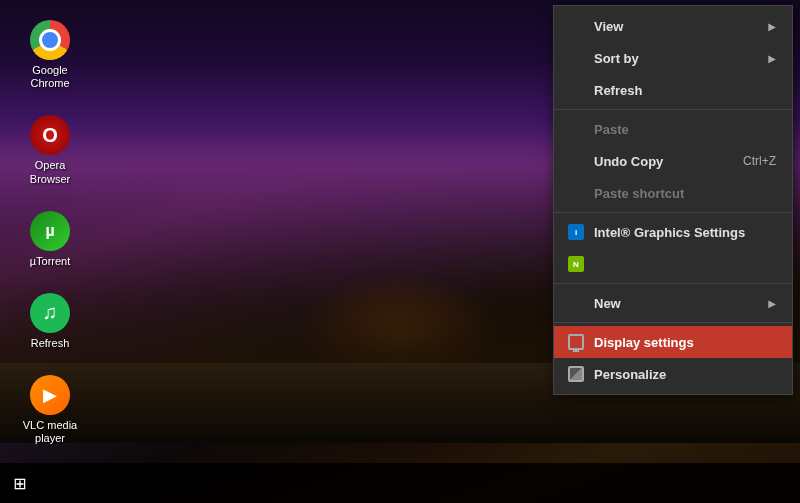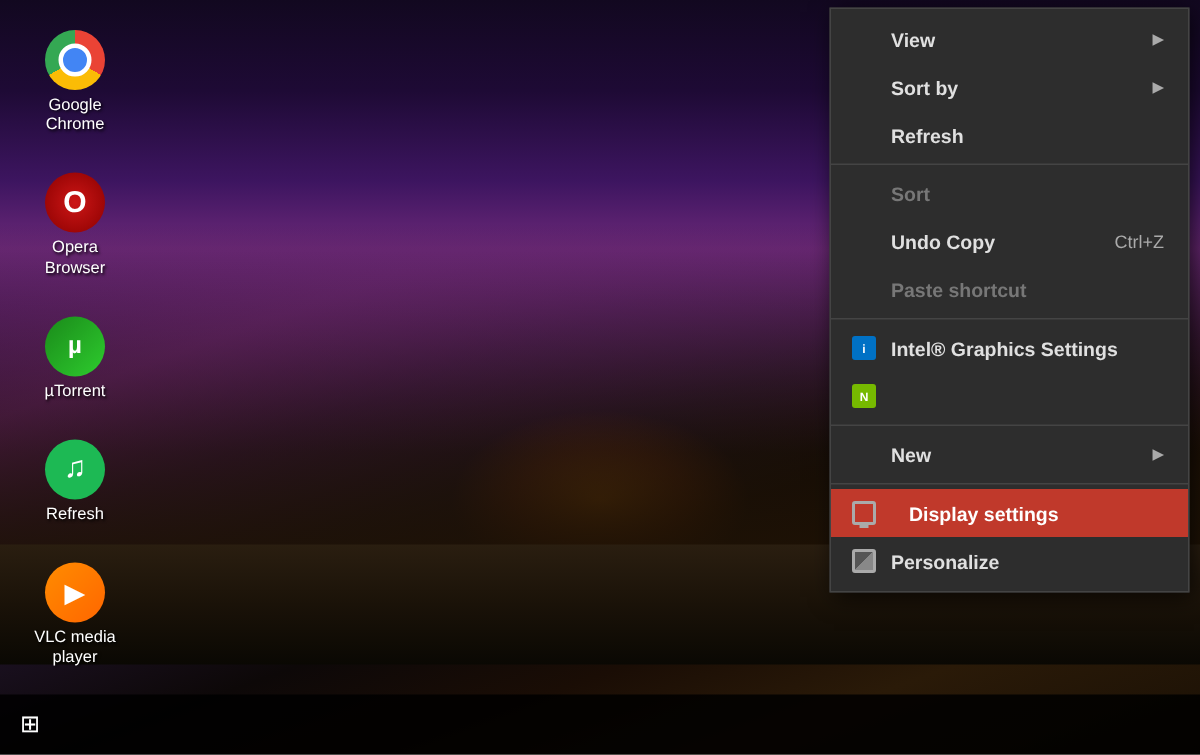--- a/index.html
+++ b/index.html
@@ -207,21 +207,20 @@
     }
 
     .menu-item.disabled {
       color: #777;
       cursor: default;
     }
 
     .menu-item.highlighted {
       background: #c0392b;
       color: white;
-      gap: 12px;
     }
 
     .menu-separator {
       height: 1px;
       background: #444;
       margin: 3px 0;
     }
 
     .menu-item-icon {
       width: 20px;
@@ -387,21 +386,21 @@
 
   <div class="menu-item">
     <span class="menu-item-icon"></span>
     <span class="menu-item-label">Refresh</span>
   </div>
 
   <div class="menu-separator"></div>
 
   <div class="menu-item disabled">
     <span class="menu-item-icon"></span>
-    <span class="menu-item-label">Sort</span>
+    <span class="menu-item-label">Paste</span>
   </div>
 
   <div class="menu-item">
     <span class="menu-item-icon"></span>
     <span class="menu-item-label">Undo Copy</span>
     <span class="menu-item-shortcut">Ctrl+Z</span>
   </div>
 
   <div class="menu-item disabled">
     <span class="menu-item-icon"></span>

